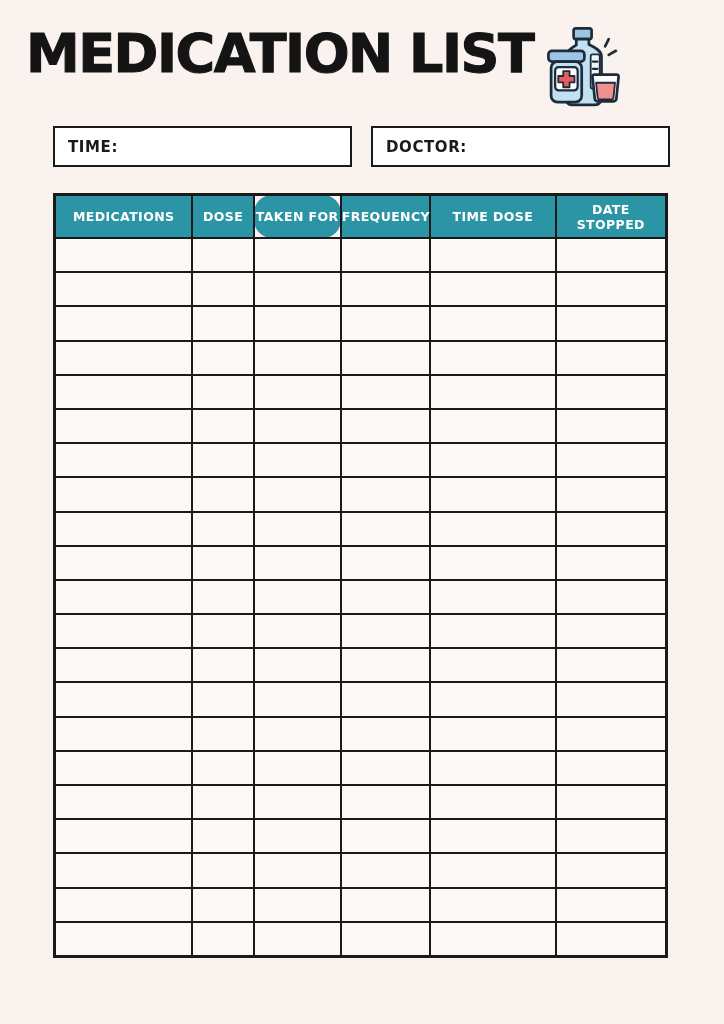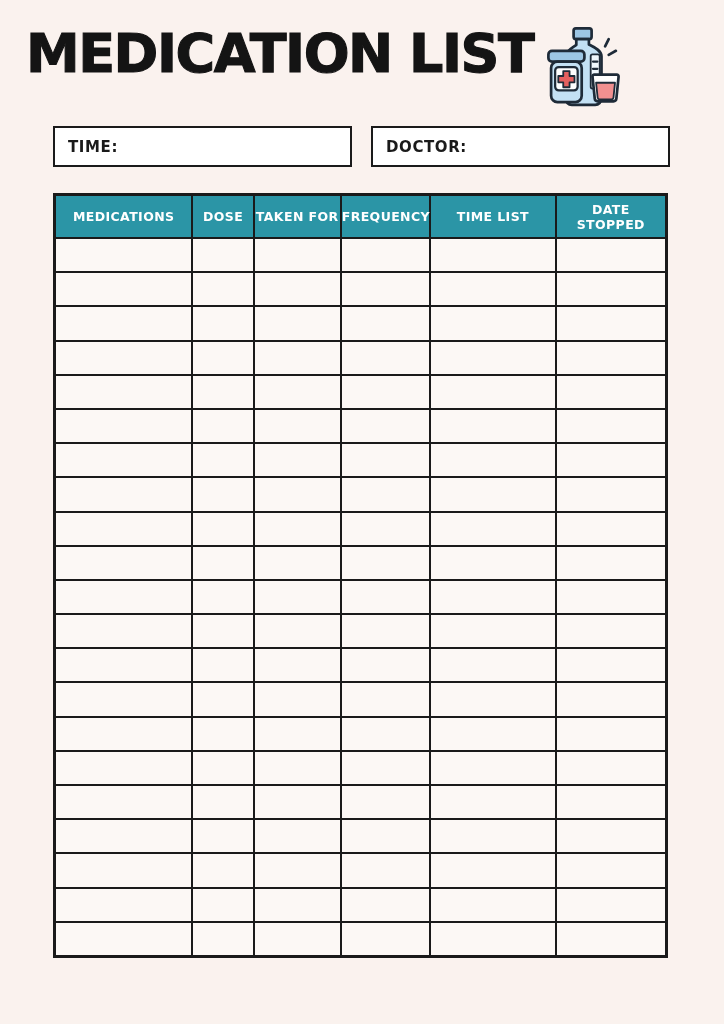--- a/index.html
+++ b/index.html
@@ -97,23 +97,23 @@
       <span class="field-label">DOCTOR:</span>
     </div>
   </div>
 
   <div class="table-wrap">
     <table class="med-table">
       <thead>
           <tr>
             <th style="width: 22.6%;">MEDICATIONS</th>
             <th style="width: 9.9%;">DOSE</th>
-            <th style="width: 14.2%;">TAKEN FOR</th>
+            <th style="width: 14.2%; border-radius: 18px;">TAKEN FOR</th>
             <th style="width: 14.6%; text-align: right;">FREQUENCY</th>
-            <th style="width: 20.6%;">TIME LIST</th>
+            <th style="width: 20.6%;">TIME DOSE</th>
             <th style="width: 18.1%;">DATE STOPPED</th>
           </tr>
         </thead>
       <tbody>
           <tr>
             <td></td>
             <td></td>
             <td></td>
             <td></td>
             <td></td>

